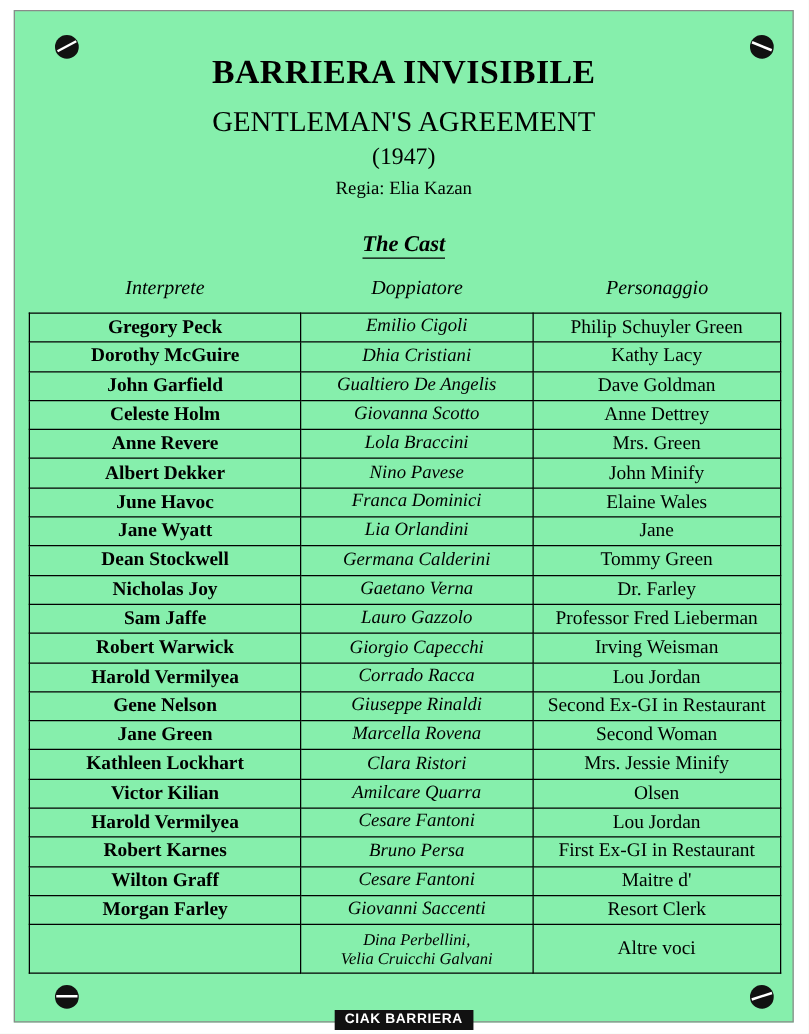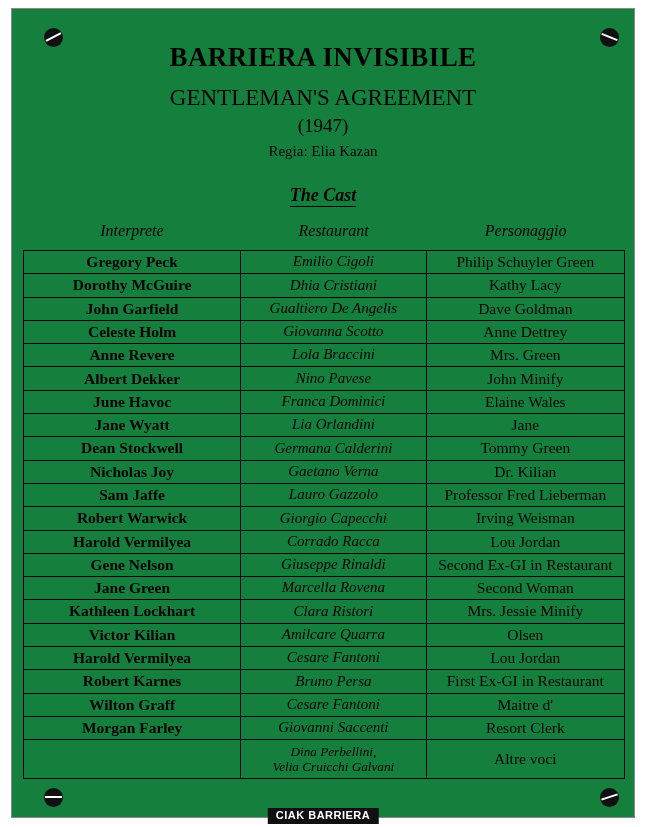--- a/index.html
+++ b/index.html
@@ -14,21 +14,21 @@
     color: #000000;
     position: relative;
     overflow: hidden;
   }
   .page {
     position: absolute;
     left: 11px;
     top: 8px;
     width: 624px;
     height: 810px;
-    background: #15803d;
+    background: #86efac;
     border: 1px solid #8a8a8a;
     box-sizing: border-box;
   }
   
   .screw {
     position: absolute;
     width: 19px;
     height: 19px;
     border-radius: 50%;
     background: #111111;
@@ -183,21 +183,21 @@
     <div class="title-year">(1947)</div>
     <div class="title-dir">Regia: Elia Kazan</div>
   </div>
 
   <div class="cast-heading">
     <span>The Cast</span>
   </div>
 
   <div class="col-headers">
     <div class="ch1">Interprete</div>
-    <div class="ch2">Restaurant</div>
+    <div class="ch2">Doppiatore</div>
     <div class="ch3">Personaggio</div>
   </div>
 
   <table class="cast">
     <tbody>
         <tr>
           <td class="c-actor">Gregory Peck</td>
           <td class="c-voice">Emilio Cigoli</td>
           <td class="c-role">Philip Schuyler Green</td>
         </tr>
@@ -237,21 +237,21 @@
           <td class="c-role">Jane</td>
         </tr>
         <tr>
           <td class="c-actor">Dean Stockwell</td>
           <td class="c-voice">Germana Calderini</td>
           <td class="c-role">Tommy Green</td>
         </tr>
         <tr>
           <td class="c-actor">Nicholas Joy</td>
           <td class="c-voice">Gaetano Verna</td>
-          <td class="c-role">Dr. Kilian</td>
+          <td class="c-role">Dr. Farley</td>
         </tr>
         <tr>
           <td class="c-actor">Sam Jaffe</td>
           <td class="c-voice">Lauro Gazzolo</td>
           <td class="c-role">Professor Fred Lieberman</td>
         </tr>
         <tr>
           <td class="c-actor">Robert Warwick</td>
           <td class="c-voice">Giorgio Capecchi</td>
           <td class="c-role">Irving Weisman</td>

